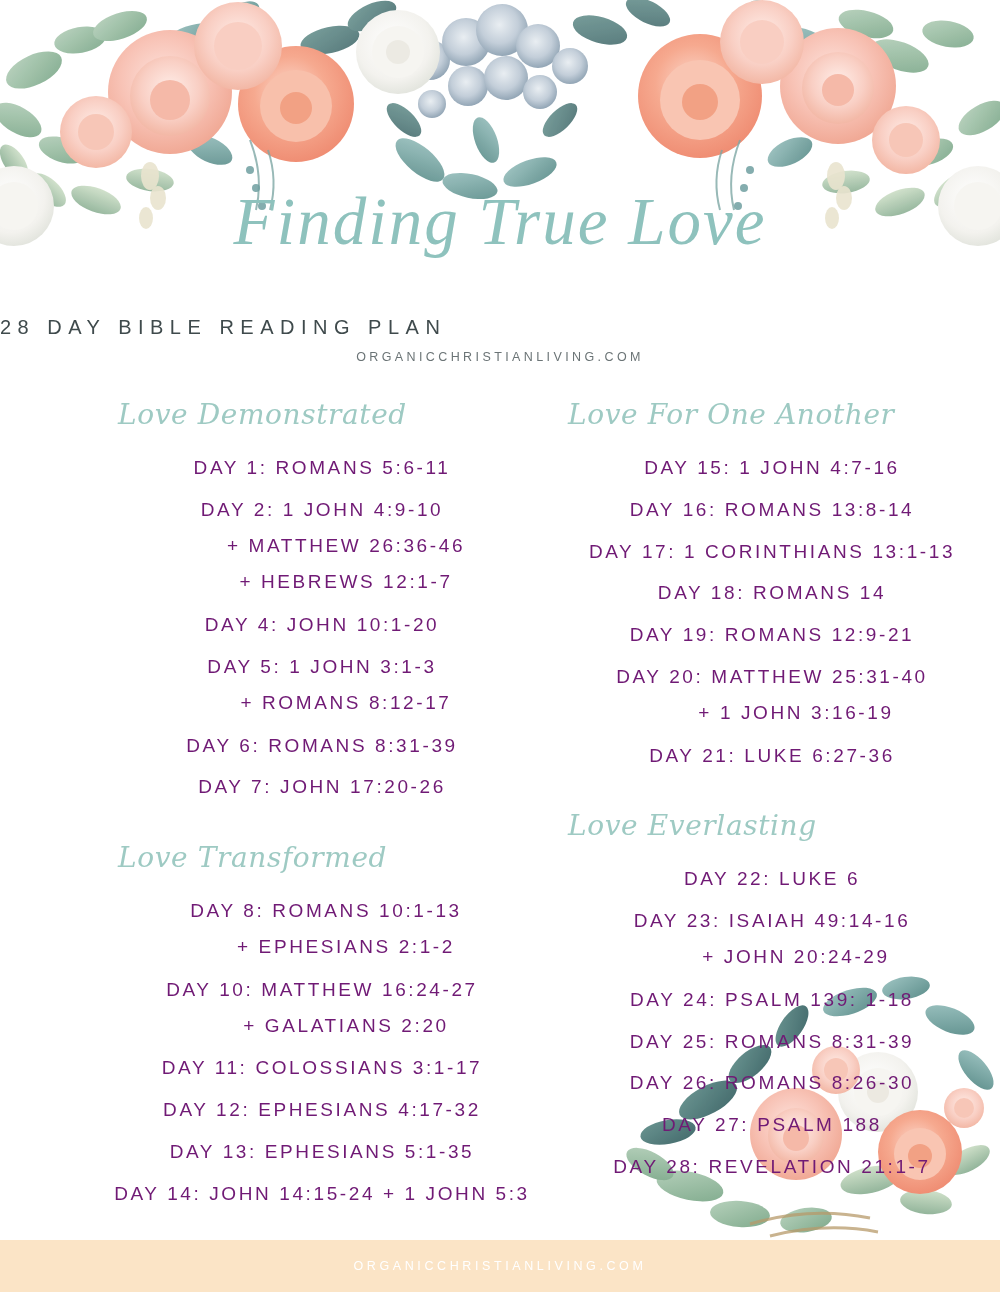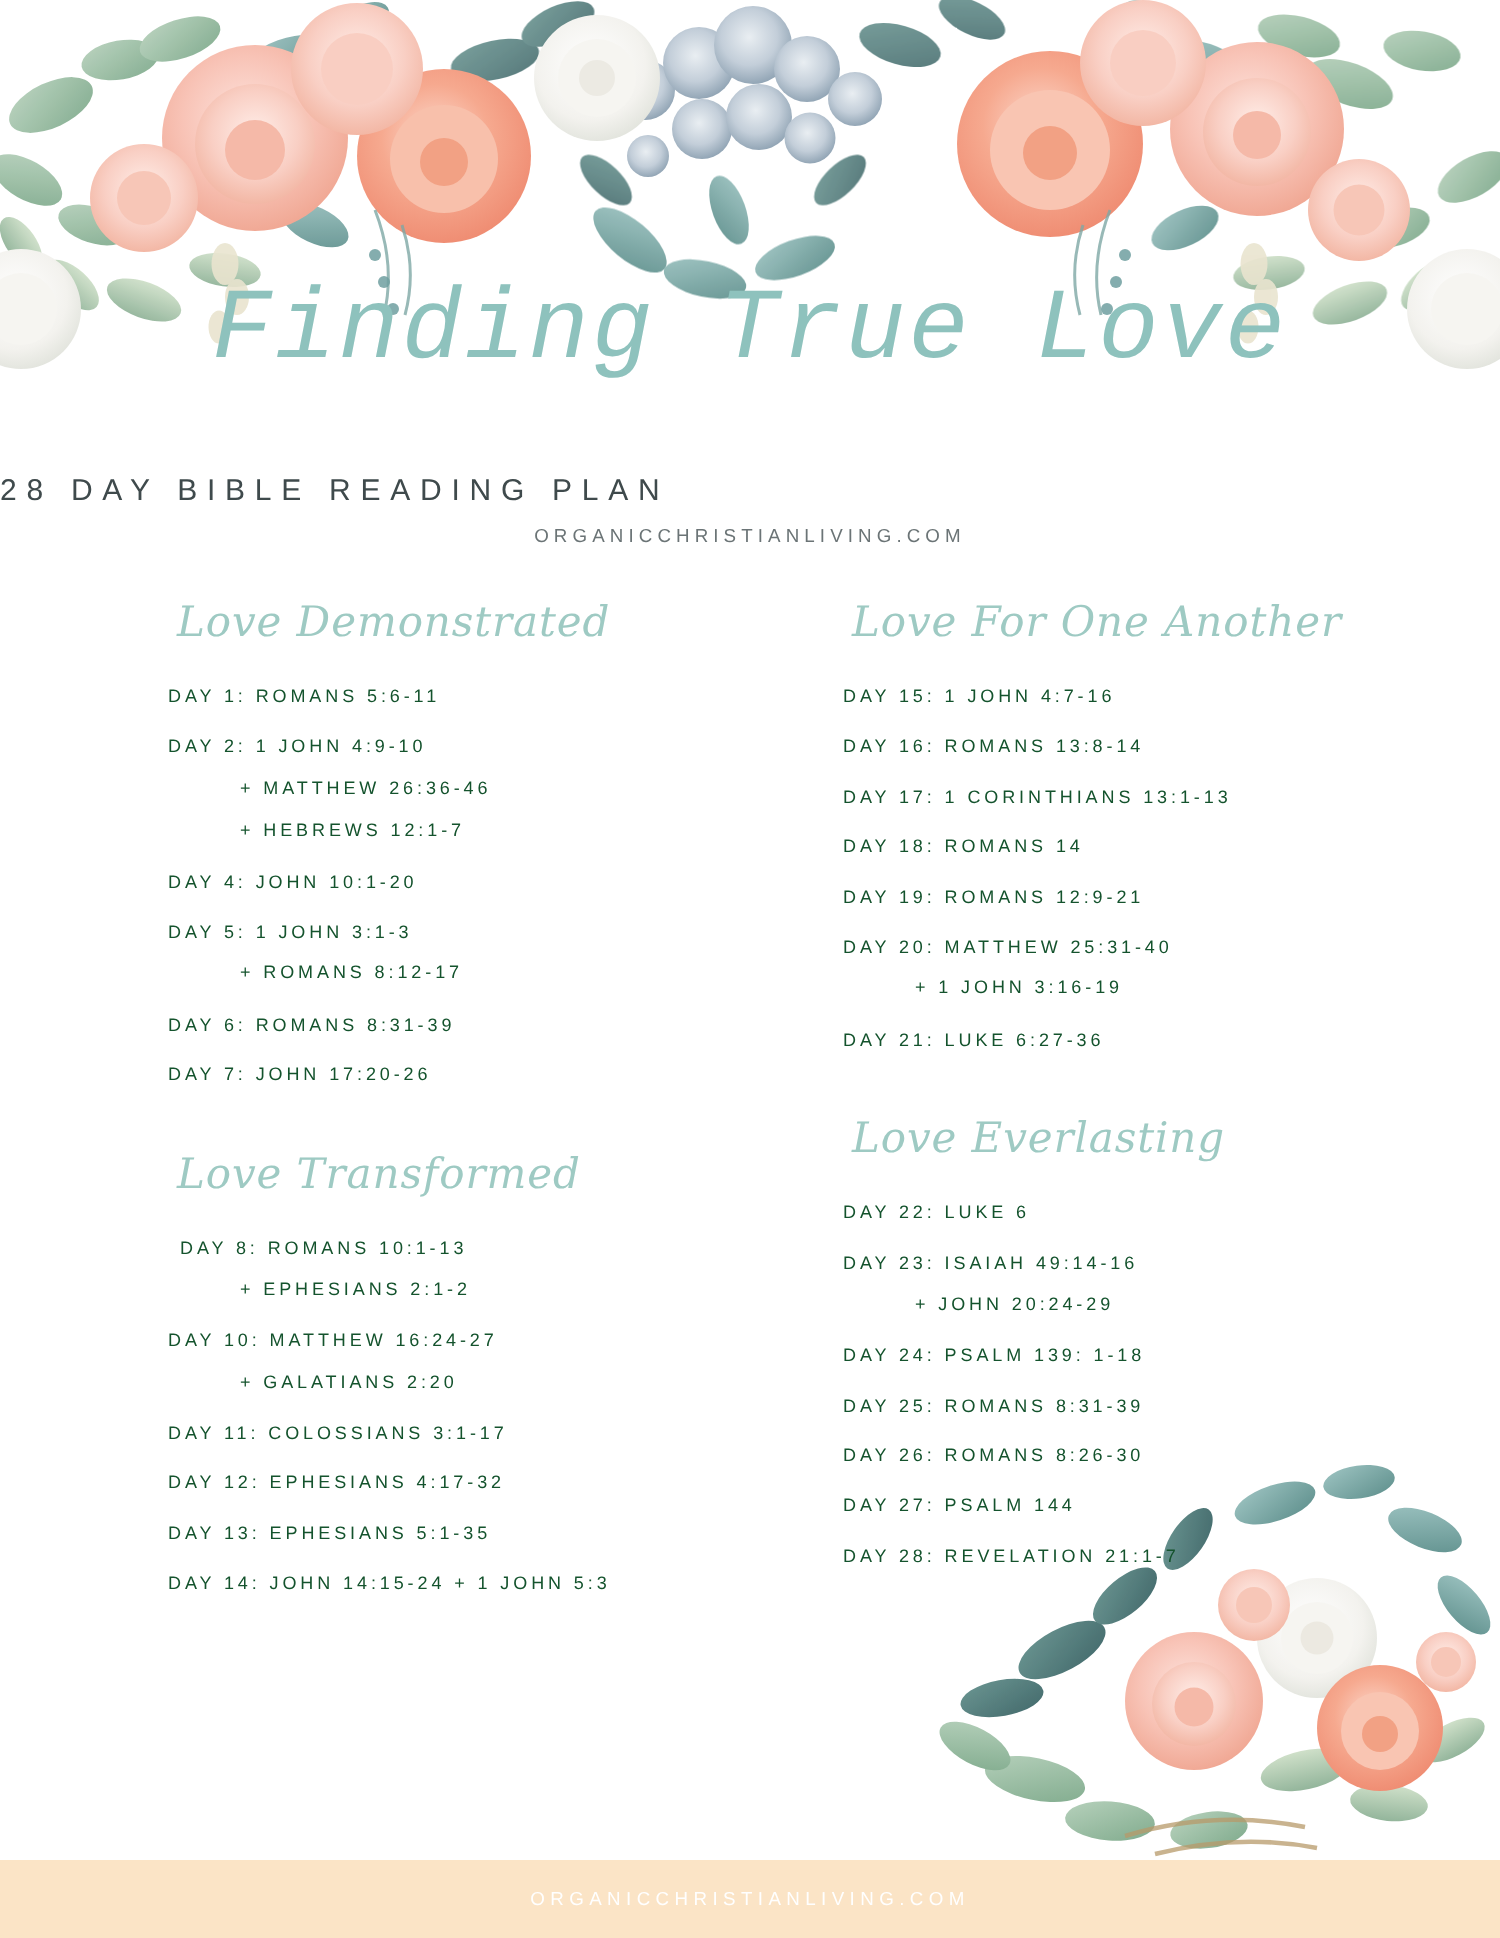--- a/index.html
+++ b/index.html
@@ -35,21 +35,21 @@
     pointer-events: none;
   }
 
   
   .title-script {
     position: absolute;
     top: 183px;
     left: 0;
     width: 1000px;
     text-align: center;
-    font-family: Liberation Mono, monospace;
+    font-family: Liberation Serif, serif;
     font-style: italic;
     font-size: 67px;
     letter-spacing: 2px;
     color: #8ec2bd;
     z-index: 5;
     white-space: nowrap;
   }
   .subtitle {
     position: absolute;
     top: 316px;
@@ -93,26 +93,27 @@
     font-style: italic;
     font-size: 28px;
     letter-spacing: 0.6px;
     color: #9ecac3;
     margin: 0 0 26px 6px;
     white-space: nowrap;
   }
   .section + .section .section-heading { margin-top: 42px; }
 
   .entry {
-    font-size: 12px;
+    font-size: 19px;
     letter-spacing: 2.6px;
-    color: #14532d;
+    color: #701a75;
     line-height: 1.2;
     margin: 0 0 19px 0;
     white-space: nowrap;
+    text-align: center;
   }
   .entry.indented {
     margin-left: 48px;
     margin-top: -6px;
     margin-bottom: 20px;
   }
   .entry.pad-left { margin-left: 8px; }
 
   
   .footer-bar {
@@ -365,21 +366,21 @@
       </div>
 
       <div class="section">
         <div class="section-heading">Love Everlasting</div>
         <p class="entry">DAY 22: LUKE 6</p>
         <p class="entry">DAY 23: ISAIAH 49:14-16</p>
         <p class="entry indented">+ JOHN 20:24-29</p>
         <p class="entry">DAY 24: PSALM 139: 1-18</p>
         <p class="entry">DAY 25: ROMANS 8:31-39</p>
         <p class="entry">DAY 26: ROMANS 8:26-30</p>
-        <p class="entry">DAY 27: PSALM 144</p>
+        <p class="entry">DAY 27: PSALM 188</p>
         <p class="entry">DAY 28: REVELATION 21:1-7</p>
       </div>
 
     </div>
   </div>
 
   <svg class="floral-corner" viewBox="0 0 380 280" preserveAspectRatio="none" aria-hidden="true">
     <g fill="url(#leafDark)" opacity="0.9">
       <ellipse cx="88" cy="126" rx="32" ry="14" transform="rotate(-28 88 126)"></ellipse>
       <ellipse cx="48" cy="158" rx="28" ry="12" transform="rotate(-10 48 158)"></ellipse>

